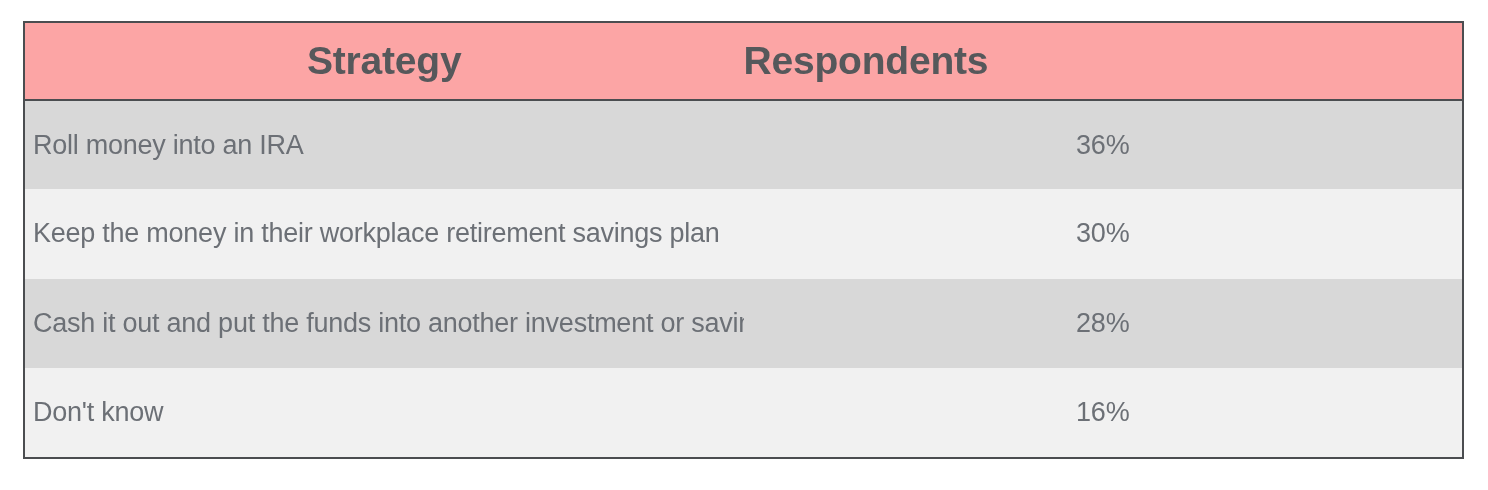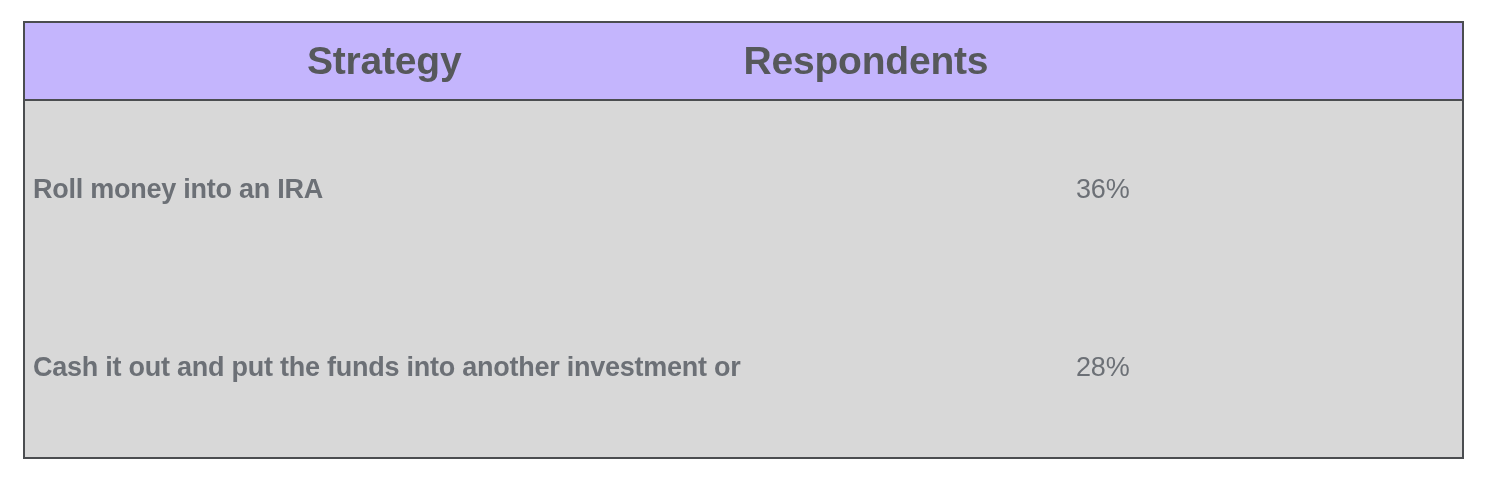--- a/index.html
+++ b/index.html
@@ -27,21 +27,21 @@
   }
 
   table.data-table {
     width: 100%;
     height: 100%;
     border-collapse: collapse;
     table-layout: fixed;
   }
 
   thead tr.header-row {
-    background: #c4b5fd;
+    background: #fca5a5;
     height: 77px;
   }
 
   thead th {
     padding: 0;
     margin: 0;
     border-bottom: 2px solid #4b4d50;
     font-weight: bold;
     color: #56585b;
     font-size: 39px;
@@ -74,21 +74,20 @@
     color: #6c7076;
     vertical-align: middle;
     white-space: nowrap;
     overflow: hidden;
   }
 
   td.cell-strategy {
     text-align: left;
     padding-left: 8px;
     letter-spacing: -0.25px;
-    font-weight: bold;
   }
 
   td.cell-respondents {
     text-align: center;
     letter-spacing: -0.1px;
   }
 </style>
 </head>
 <body>
 
@@ -98,19 +97,27 @@
       <tr class="header-row">
         <th class="col-strategy">Strategy</th>
         <th class="col-respondents">Respondents</th>
       </tr>
     </thead>
     <tbody>
       <tr class="data-row row-odd">
         <td class="cell-strategy">Roll money into an IRA</td>
         <td class="cell-respondents">36%</td>
       </tr>
+      <tr class="data-row row-even">
+        <td class="cell-strategy">Keep the money in their workplace retirement savings plan</td>
+        <td class="cell-respondents">30%</td>
+      </tr>
       <tr class="data-row row-odd">
         <td class="cell-strategy">Cash it out and put the funds into another investment or savings account</td>
         <td class="cell-respondents">28%</td>
+      </tr>
+      <tr class="data-row row-even">
+        <td class="cell-strategy">Don't know</td>
+        <td class="cell-respondents">16%</td>
       </tr>
     </tbody>
   </table>
 </div>
 
 </body></html>

